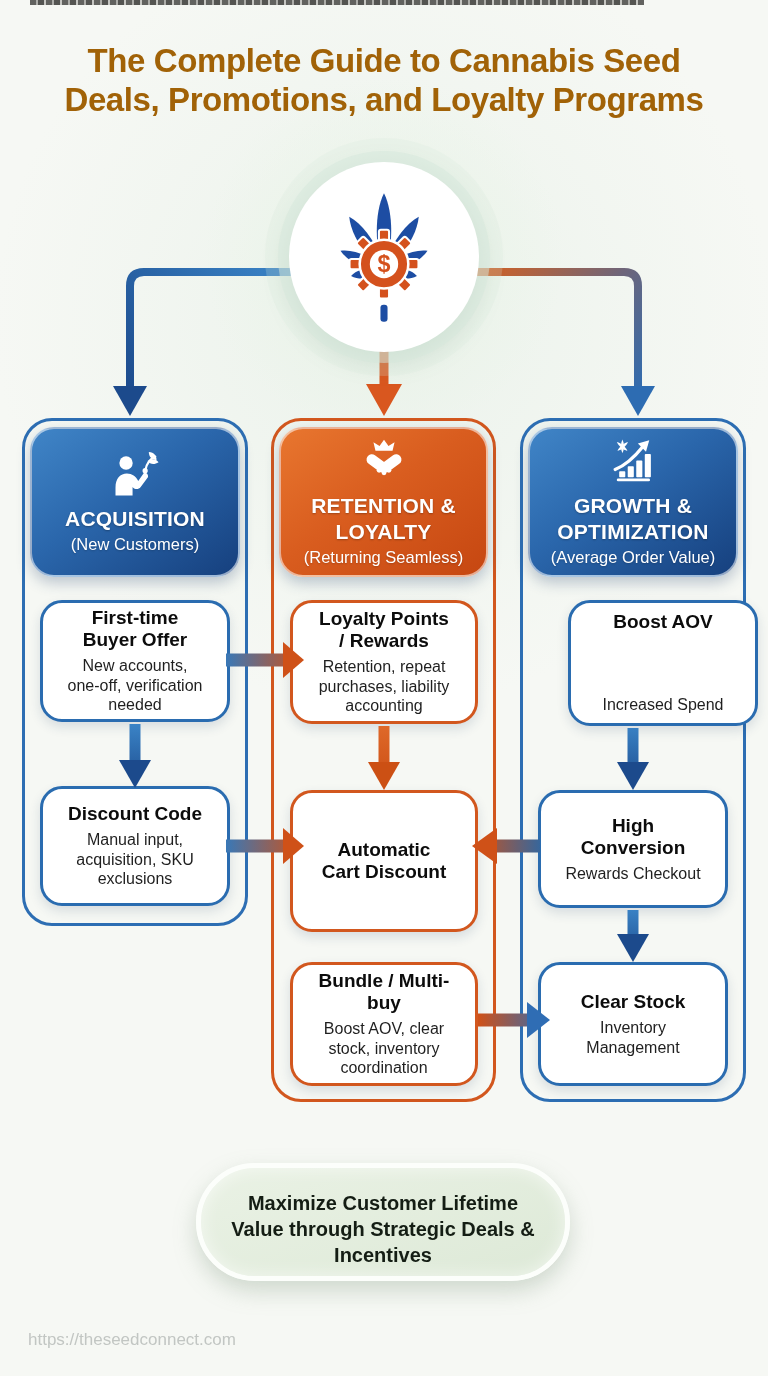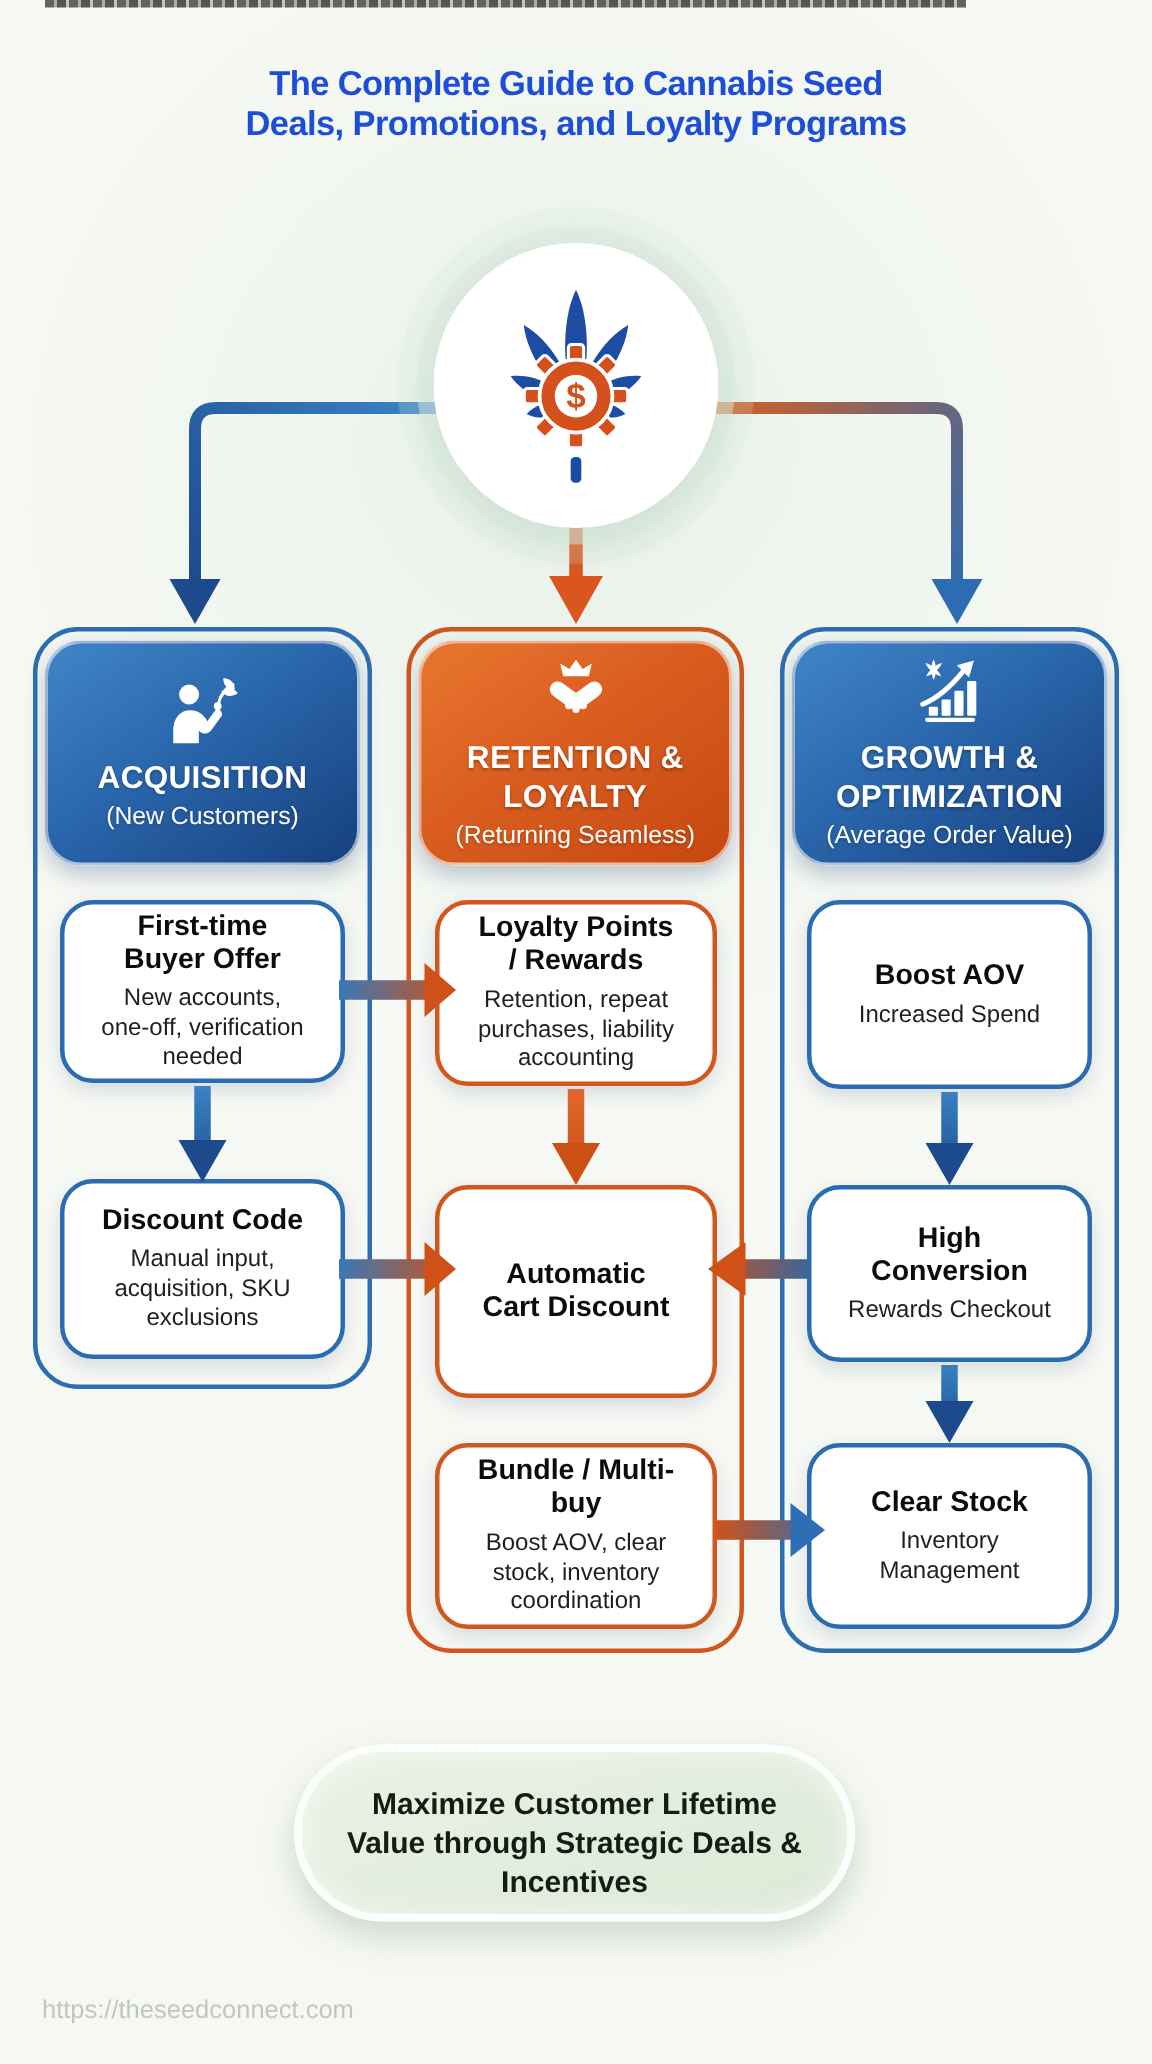--- a/index.html
+++ b/index.html
@@ -4,21 +4,21 @@
 <style>
   html,body{margin:0;padding:0;background:#dfe2de;}
   #canvas{position:relative;width:768px;height:1376px;background:#f6f8f4;overflow:hidden;
           font-family:"Liberation Sans",sans-serif;}
   .bg-glow{position:absolute;inset:0;z-index:0;background:
     radial-gradient(circle 250px at 384px 258px, rgba(233,244,231,1) 0%, rgba(233,244,231,0) 72%),
     radial-gradient(circle 520px at 384px 320px, rgba(226,238,228,0.55) 0%, rgba(226,238,228,0) 75%);}
   .top-strip{position:absolute;left:30px;top:0;width:614px;height:5px;z-index:2;opacity:.8;
     background:repeating-linear-gradient(90deg,#3d3d3a 0 6px,#9a9a96 6px 8px,#2c2c29 8px 14px,#b9b9b5 14px 16px);}
   .title{position:absolute;top:42px;left:24px;width:720px;z-index:2;text-align:center;
-    font-size:23px;font-weight:bold;color:#1d4ed8;line-height:1.18;letter-spacing:-0.4px;}
+    font-size:33px;font-weight:bold;color:#a16207;line-height:1.18;letter-spacing:-0.4px;}
   
   .hub{position:absolute;left:289px;top:162px;width:190px;height:190px;border-radius:50%;
     background:#fff;z-index:6;display:flex;align-items:center;justify-content:center;
     box-shadow:0 0 0 11px rgba(213,232,219,0.5),0 0 0 24px rgba(213,232,219,0.22),0 8px 26px rgba(110,145,125,0.28);}
   .hub svg{width:152px;height:152px;}
   
   .col{position:absolute;top:418px;border:3px solid;border-radius:30px;z-index:1;box-sizing:border-box;}
   #col1{left:22px;width:226px;height:508px;border-color:#2d6eb3;}
   #col2{left:271px;width:225px;height:684px;border-color:#d2571e;}
   #col3{left:520px;width:226px;height:684px;border-color:#2d6eb3;}
@@ -37,21 +37,21 @@
     padding:8px 24px;box-shadow:0 5px 12px rgba(30,60,100,0.14);}
   .nbox.blue{border:3.5px solid #2a6cb0;}
   .nbox.orange{border:3.5px solid #d2571e;}
   .b-title{font-size:19px;font-weight:bold;color:#0c0c0c;line-height:1.17;}
   .b-desc{font-size:16px;color:#1f1f1f;line-height:1.22;margin-top:5px;}
   #b11{left:40px;top:600px;width:190px;height:122px;}
   #b12{left:40px;top:786px;width:190px;height:120px;}
   #b21{left:290px;top:600px;width:188px;height:124px;}
   #b22{left:290px;top:790px;width:188px;height:142px;}
   #b23{left:290px;top:962px;width:188px;height:124px;}
-  #b31{left:538px;top:600px;width:190px;height:126px;}
+  #b31{left:568px;top:600px;width:190px;height:126px;justify-content:space-between;}
   #b32{left:538px;top:790px;width:190px;height:118px;}
   #b33{left:538px;top:962px;width:190px;height:124px;}
   .connectors{position:absolute;left:0;top:0;z-index:5;pointer-events:none;}
   
   .pill{position:absolute;left:196px;top:1163px;width:374px;height:118px;border-radius:60px;z-index:2;
     background:linear-gradient(160deg,#eaf2e5 0%,#dde9d7 100%);border:5px solid #fcfefb;box-sizing:border-box;
     box-shadow:0 10px 22px rgba(135,158,135,0.35),inset 0 0 18px rgba(255,255,255,0.6);
     display:flex;align-items:center;justify-content:center;}
   .pill-text{width:318px;text-align:center;font-size:20px;font-weight:bold;color:#141d14;line-height:1.3;margin-top:14px;}
   .footer-url{position:absolute;left:28px;top:1330px;font-size:17px;color:#c2c6c3;z-index:2;}

